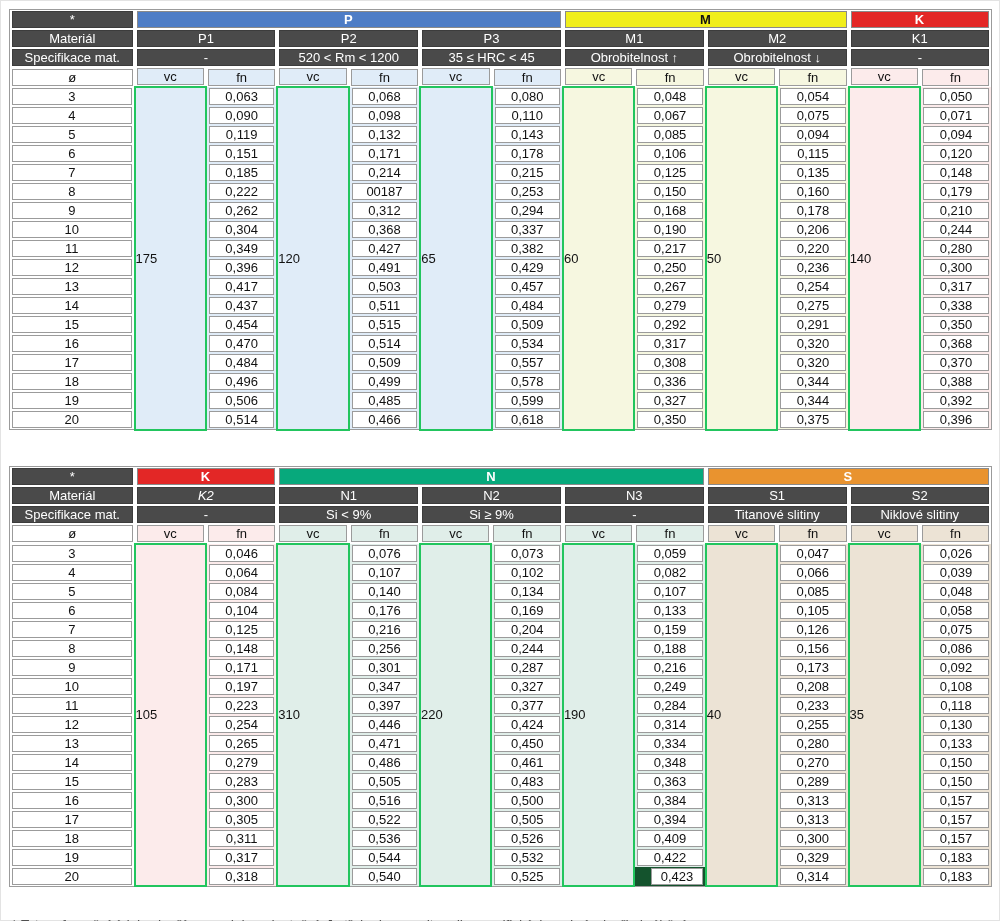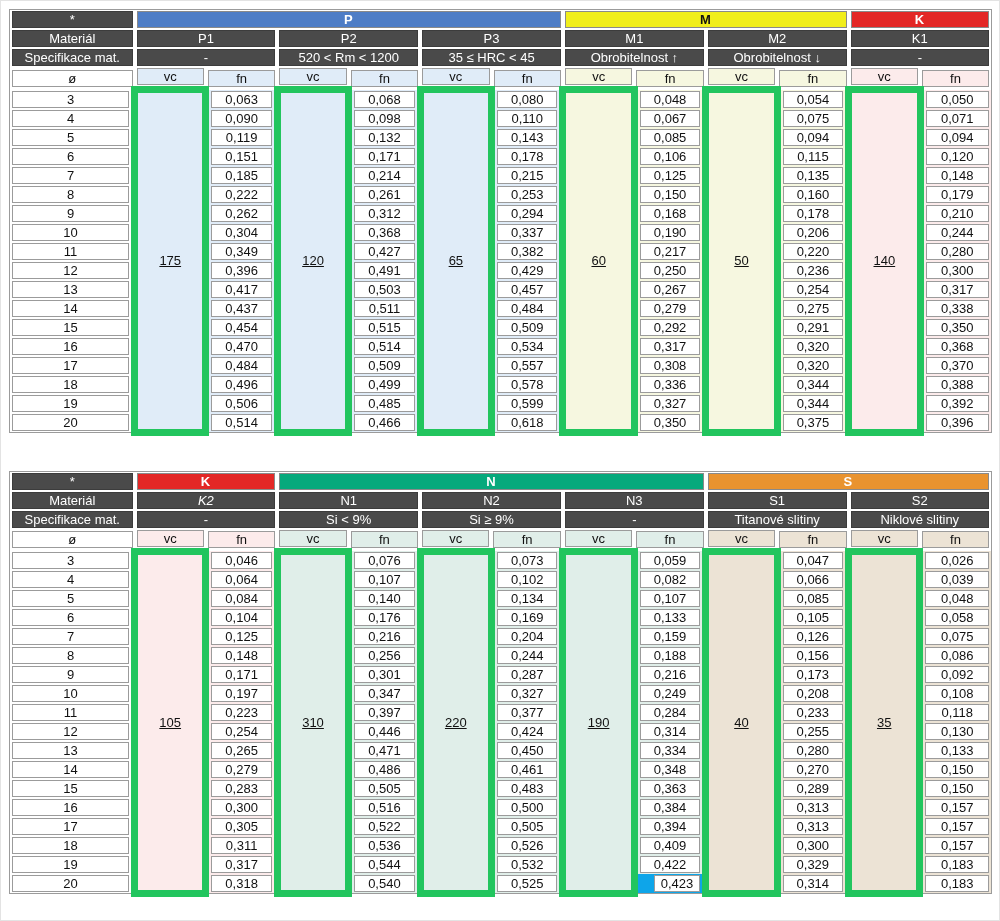--- a/index.html
+++ b/index.html
@@ -18,22 +18,22 @@
   td { padding:1px 2px; height:16px; box-sizing:content-box; }
   .box {
     border:1px solid #9b9b9b; font-size:13px; line-height:15px; height:15px;
     text-align:center; overflow:hidden; white-space:nowrap; color:#111;
     background:#fff;
   }
   .box-dark { background:#4a4a4a; border-color:#3c3c3c; color:#fff; font-weight:500; }
   .box-banner { font-weight:700; border-color:#8a8a8a; letter-spacing:1px; }
   .box-white { background:#fff; }
   td.vc-cell {
-    border:7px solid #22c55e; text-align:center; vertical-align:middle;
-    font-size:13px; color:#111; padding:0;text-decoration:underline;
+    border:2px solid #22c55e; text-align:left; vertical-align:middle;
+    font-size:13px; color:#111; padding:0;
   }
   .footnote {
     margin:30px 0 0 2px; font-style:italic; color:#4f4f4f; font-size:13.5px;
   }
 </style>
 </head>
 <body>
 
 <div class="page">
   <table class="ctable">
@@ -276,21 +276,21 @@
           </td>
         </tr>
         <tr>
           <td style="background: rgb(255, 255, 255);">
             <div class="box box-white">8</div>
           </td>
           <td style="background: rgb(224, 236, 248);">
             <div class="box box-white">0,222</div>
           </td>
           <td style="background: rgb(224, 236, 248);">
-            <div class="box box-white">0,261</div>
+            <div class="box box-white">00187</div>
           </td>
           <td style="background: rgb(224, 236, 248);">
             <div class="box box-white">0,253</div>
           </td>
           <td style="background: rgb(246, 247, 224);">
             <div class="box box-white">0,150</div>
           </td>
           <td style="background: rgb(246, 247, 224);">
             <div class="box box-white">0,160</div>
           </td>
@@ -1098,21 +1098,21 @@
           </td>
           <td style="background: rgb(252, 235, 235);">
             <div class="box box-white">0,318</div>
           </td>
           <td style="background: rgb(224, 238, 233);">
             <div class="box box-white">0,540</div>
           </td>
           <td style="background: rgb(224, 238, 233);">
             <div class="box box-white">0,525</div>
           </td>
-          <td style="background: #0ea5e9; padding-left: 16px;">
+          <td style="background: #14532d; padding-left: 16px;">
             <div class="box box-white">0,423</div>
           </td>
           <td style="background: rgb(236, 227, 213);">
             <div class="box box-white">0,314</div>
           </td>
           <td style="background: rgb(236, 227, 213);">
             <div class="box box-white">0,183</div>
           </td>
         </tr>
       </tbody>

